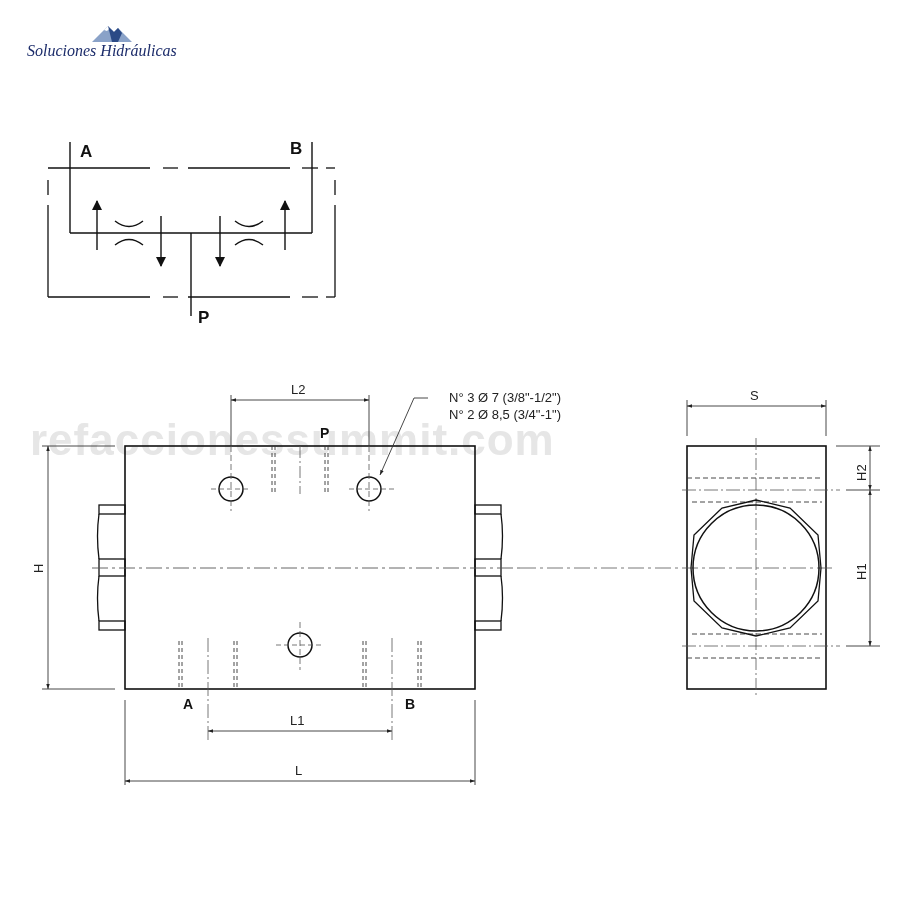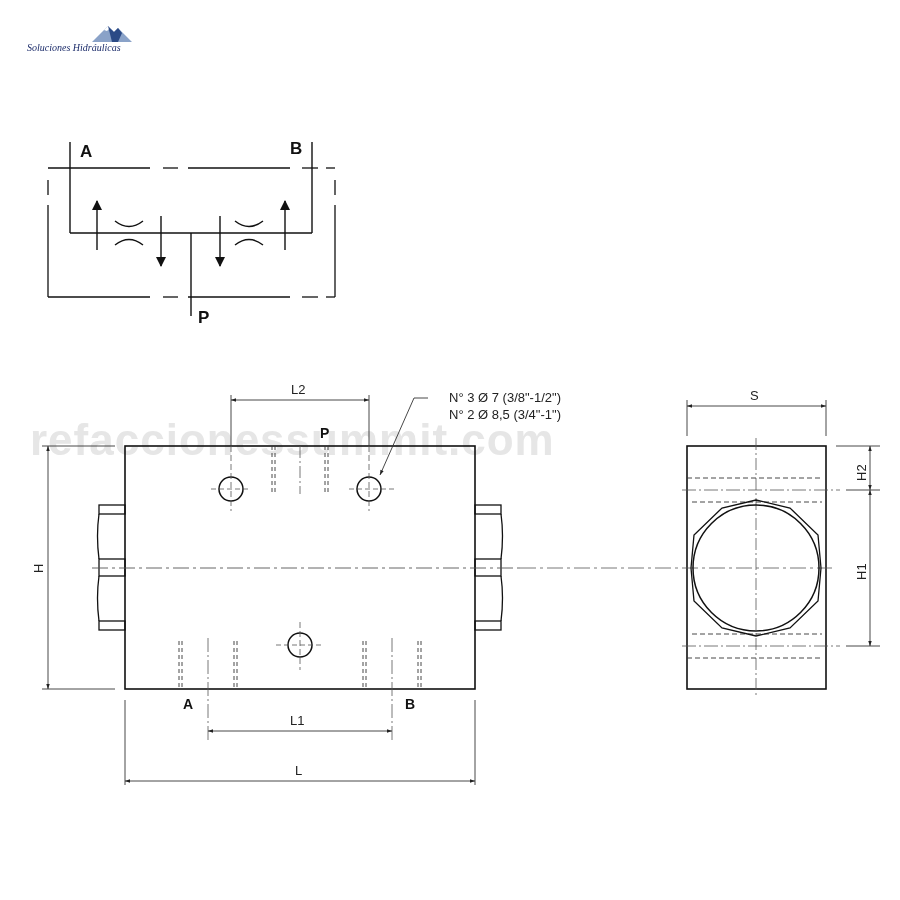--- a/index.html
+++ b/index.html
@@ -1,19 +1,19 @@
 <!DOCTYPE html>
 <html><head>
 <meta charset="utf-8">
 <style>
   html, body { margin: 0; padding: 0; background: #ffffff; }
   body { width: 900px; height: 900px; position: relative; overflow: hidden; font-family: "Liberation Sans", sans-serif; }
   .logo { position: absolute; left: 22px; top: 10px; width: 130px; height: 45px; }
   .logo-title { position: absolute; left: 0; top: 0; font-family: "Liberation Sans", sans-serif; font-weight: bold; font-size: 31px; color: #d4282c; letter-spacing: -0.5px; line-height: 34px; }
-  .logo-sub { position: absolute; left: 5px; top: 32px; font-family: "Liberation Serif", serif; font-style: italic; font-size: 10px; color: #1d2d6b; white-space: nowrap; }
+  .logo-sub { position: absolute; left: 5px; top: 32px; font-family: "Liberation Serif", serif; font-style: italic; font-size: 16px; color: #1d2d6b; white-space: nowrap; }
   .logo-mountain { position: absolute; left: 70px; top: 14px; }
   .watermark { position: absolute; left: 30px; top: 415px; font-family: "Liberation Sans", sans-serif; font-weight: bold; font-size: 44px; color: #e6e6e6; letter-spacing: 1px; white-space: nowrap; z-index: 0; }
   svg.drawing { position: absolute; left: 0; top: 0; z-index: 1; }
   .lbl { font-family: "Liberation Sans", sans-serif; }
 </style>
 </head>
 <body>
 
 <div class="logo">
   <svg class="logo-mountain" width="40" height="18" viewBox="0 0 40 18">

